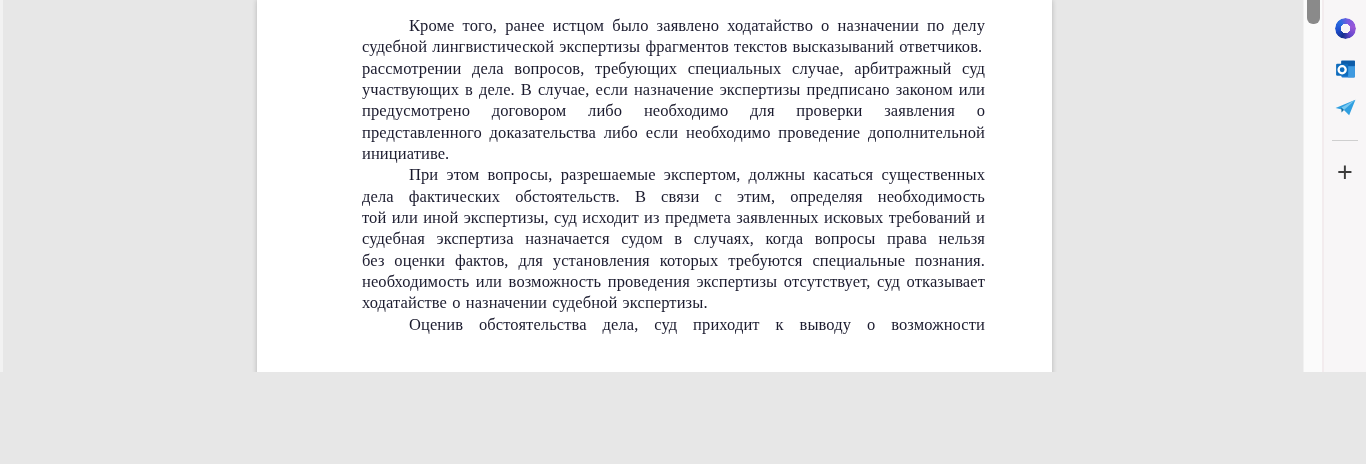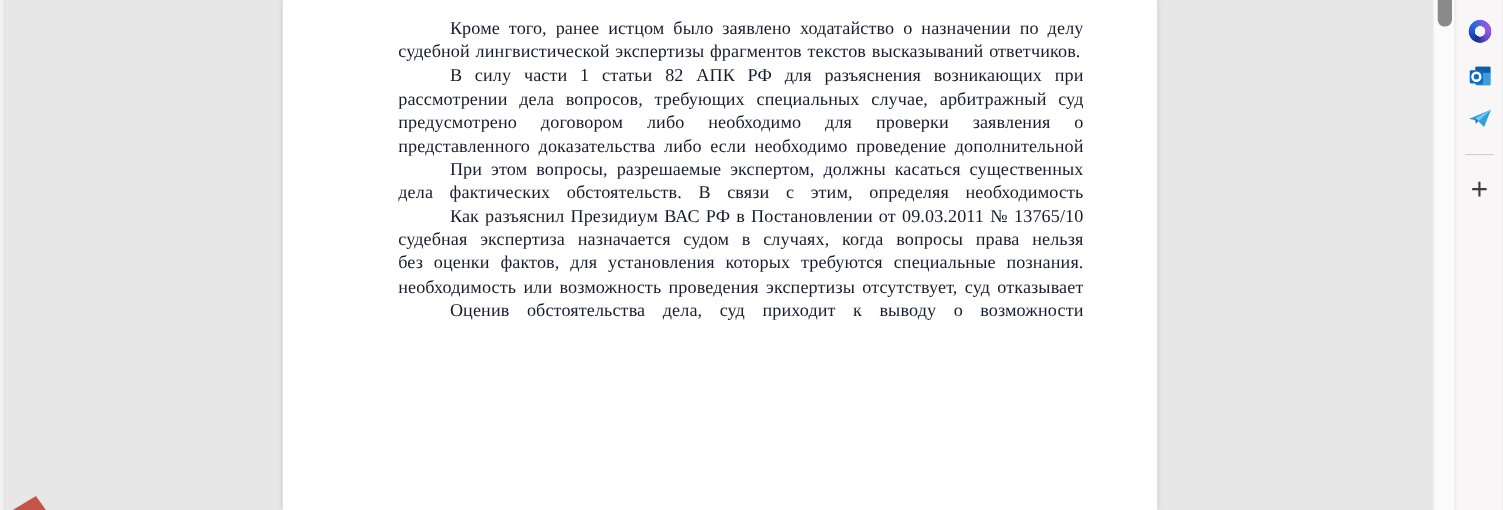--- a/index.html
+++ b/index.html
@@ -3,21 +3,21 @@
 <meta charset="utf-8">
 <style>
   html, body { margin: 0; padding: 0; }
   body {
     font-family: "Liberation Serif", "DejaVu Serif", serif;
     background: #e7e7e7;
   }
   .app {
     position: relative;
     width: 1366px;
-    height: 464px;
+    height: 372px;
     overflow: hidden;
     background: #e7e7e7;
   }
   .left-edge {
     position: absolute; left: 0; top: 0; width: 3px; height: 464px;
     background: #f2f2f2;
   }
   
   .page {
     position: absolute;
@@ -104,30 +104,32 @@
 <body>
 
 <div class="app">
 
   <div class="left-edge"></div>
 
   <div class="page">
     <div class="text-block">
         <div class="line indent">Кроме того, ранее истцом было заявлено ходатайство о назначении по делу</div>
         <div class="line last">судебной лингвистической экспертизы фрагментов текстов высказываний ответчиков.</div>
-        <div class="line indent">В силу части 1 статьи 82 АПК РФ для разъяснения возникающих при</div>
         <div class="line">рассмотрении дела вопросов, требующих специальных случае, арбитражный суд</div>
+        <div class="line">участвующих в деле. В случае, если назначение экспертизы предписано законом или</div>
         <div class="line">предусмотрено договором либо необходимо для проверки заявления о фальсификации</div>
         <div class="line">представленного доказательства либо если необходимо проведение дополнительной или</div>
+        <div class="line last">инициативе.</div>
         <div class="line indent">При этом вопросы, разрешаемые экспертом, должны касаться существенных для</div>
         <div class="line">дела фактических обстоятельств. В связи с этим, определяя необходимость назначения</div>
-        <div class="line indent">Как разъяснил Президиум ВАС РФ в Постановлении от 09.03.2011 № 13765/10</div>
+        <div class="line">той или иной экспертизы, суд исходит из предмета заявленных исковых требований и</div>
         <div class="line">судебная экспертиза назначается судом в случаях, когда вопросы права нельзя разрешить</div>
         <div class="line">без оценки фактов, для установления которых требуются специальные познания. Если</div>
         <div class="line">необходимость или возможность проведения экспертизы отсутствует, суд отказывает в</div>
+        <div class="line last">ходатайстве о назначении судебной экспертизы.</div>
         <div class="line indent">Оценив обстоятельства дела, суд приходит к выводу о возможности рассмотрения</div>
       </div>
   </div>
 
   <div class="corner-shape"></div>
 
   <div class="scrollbar-track">
     <div class="scrollbar-thumb"></div>
   </div>
 

